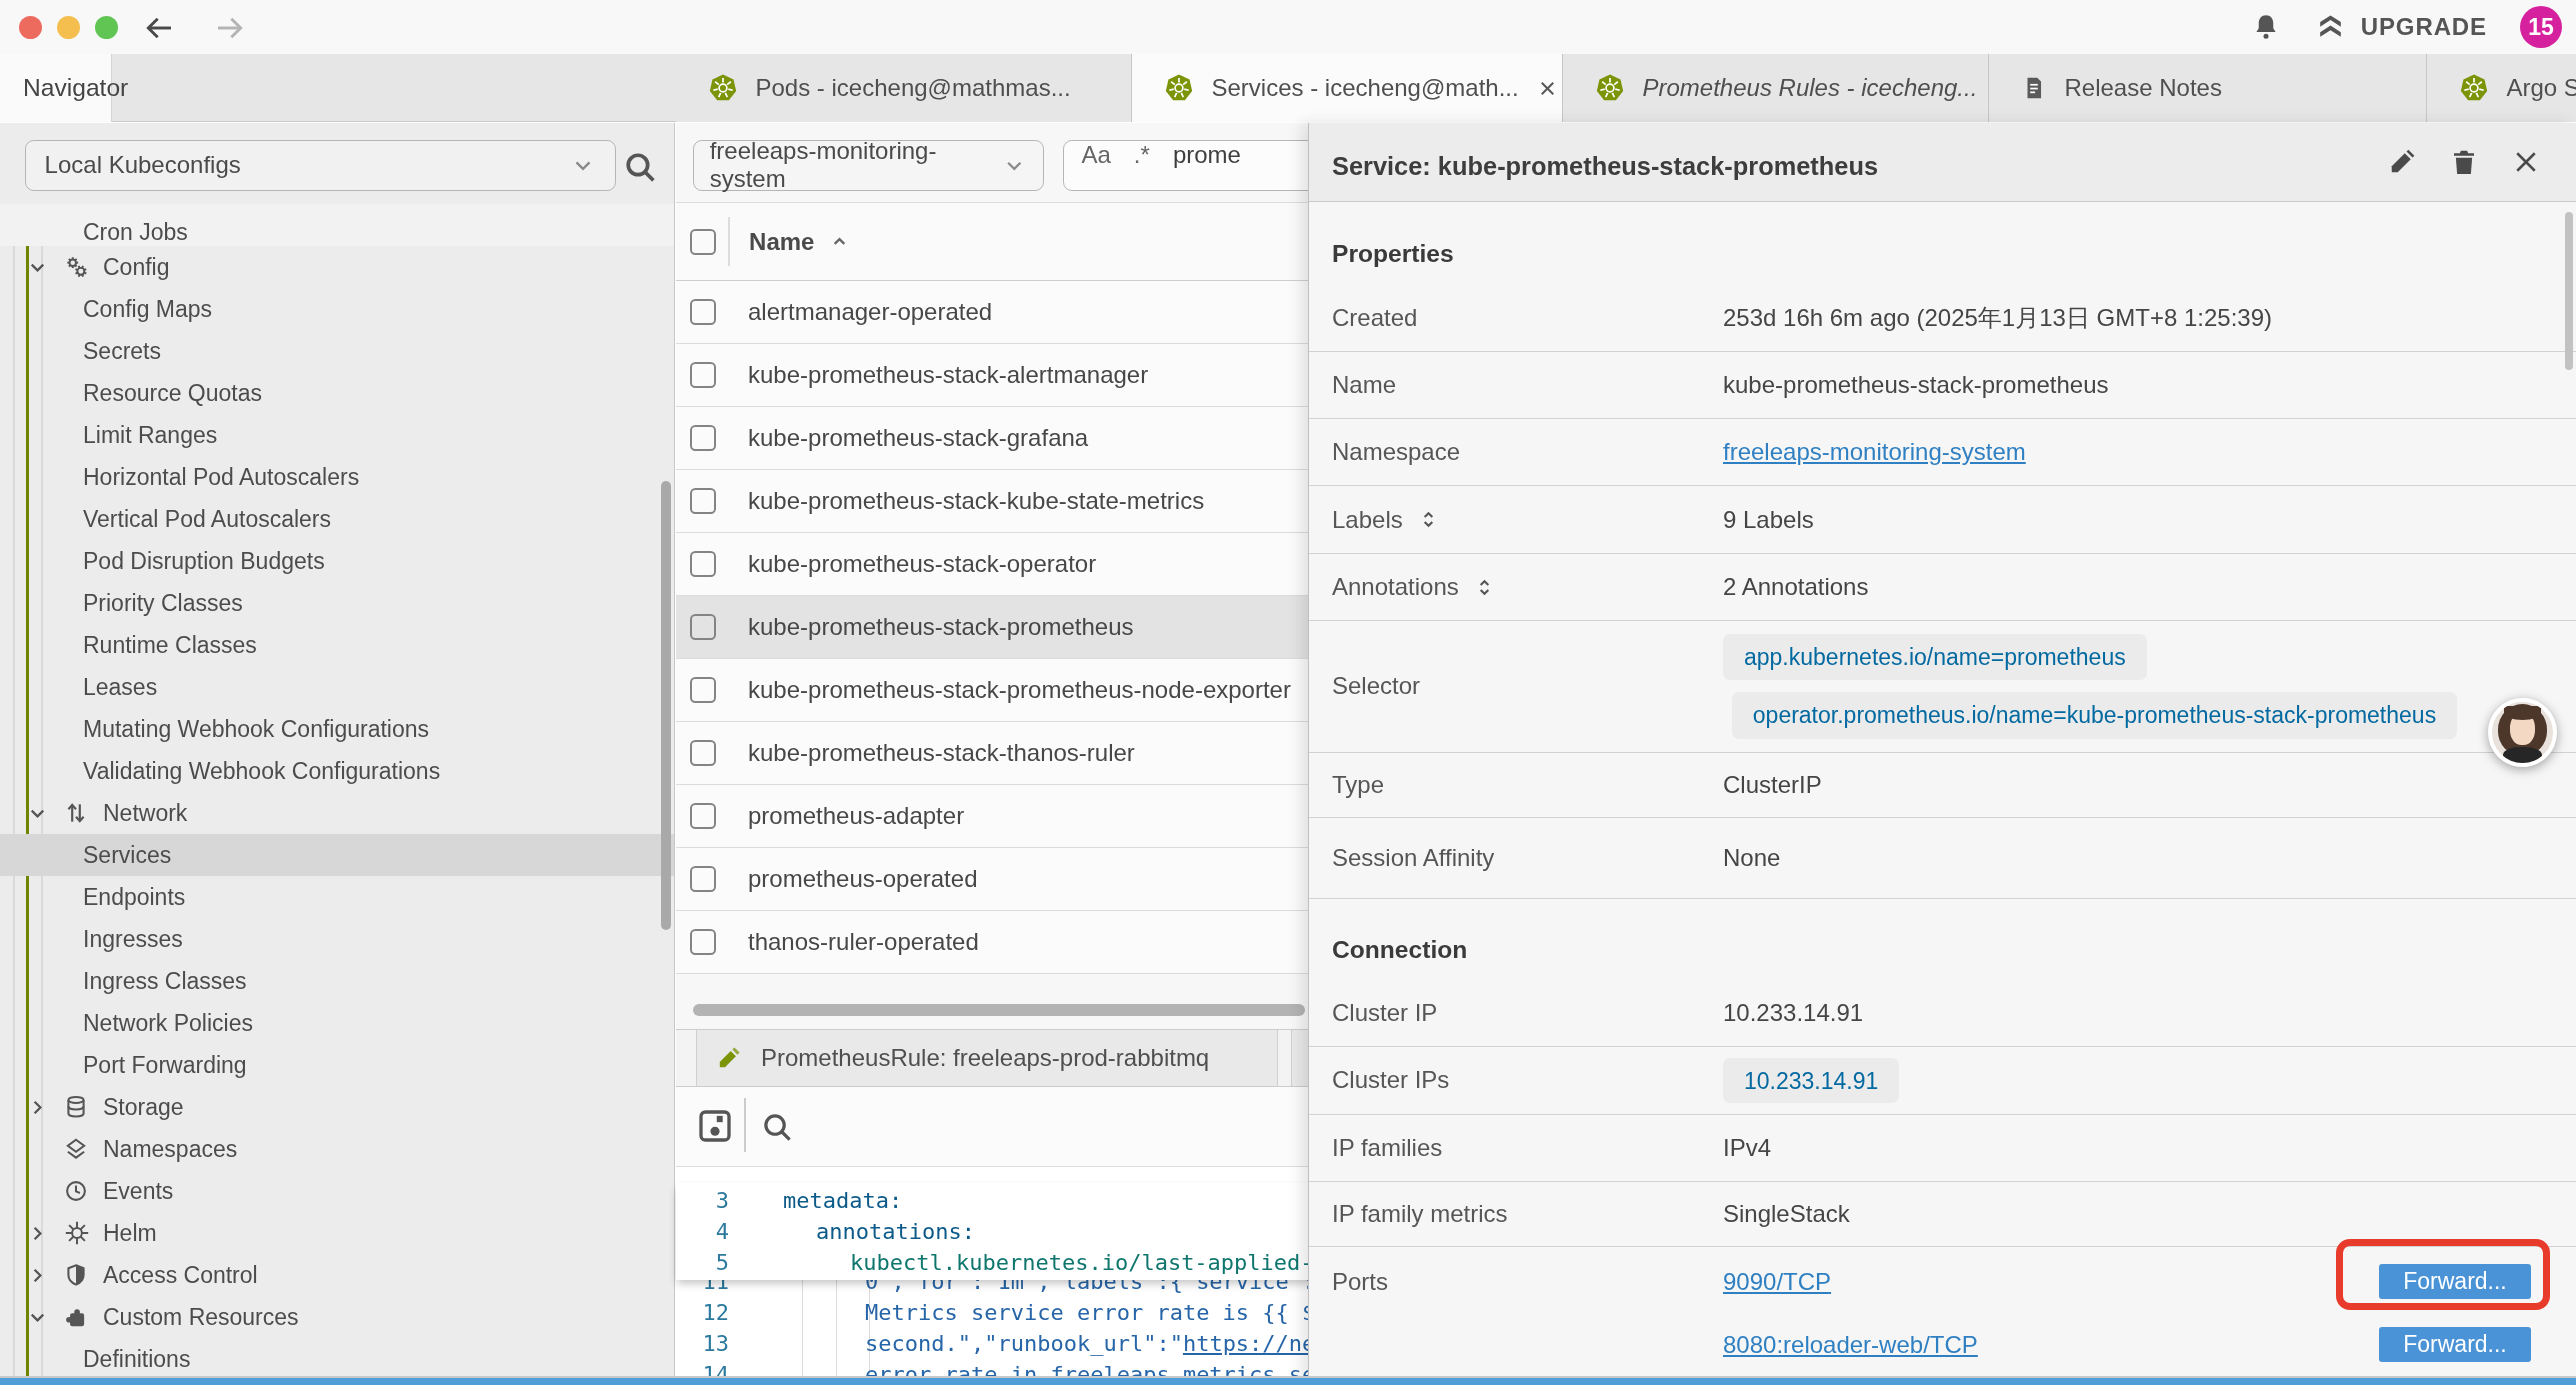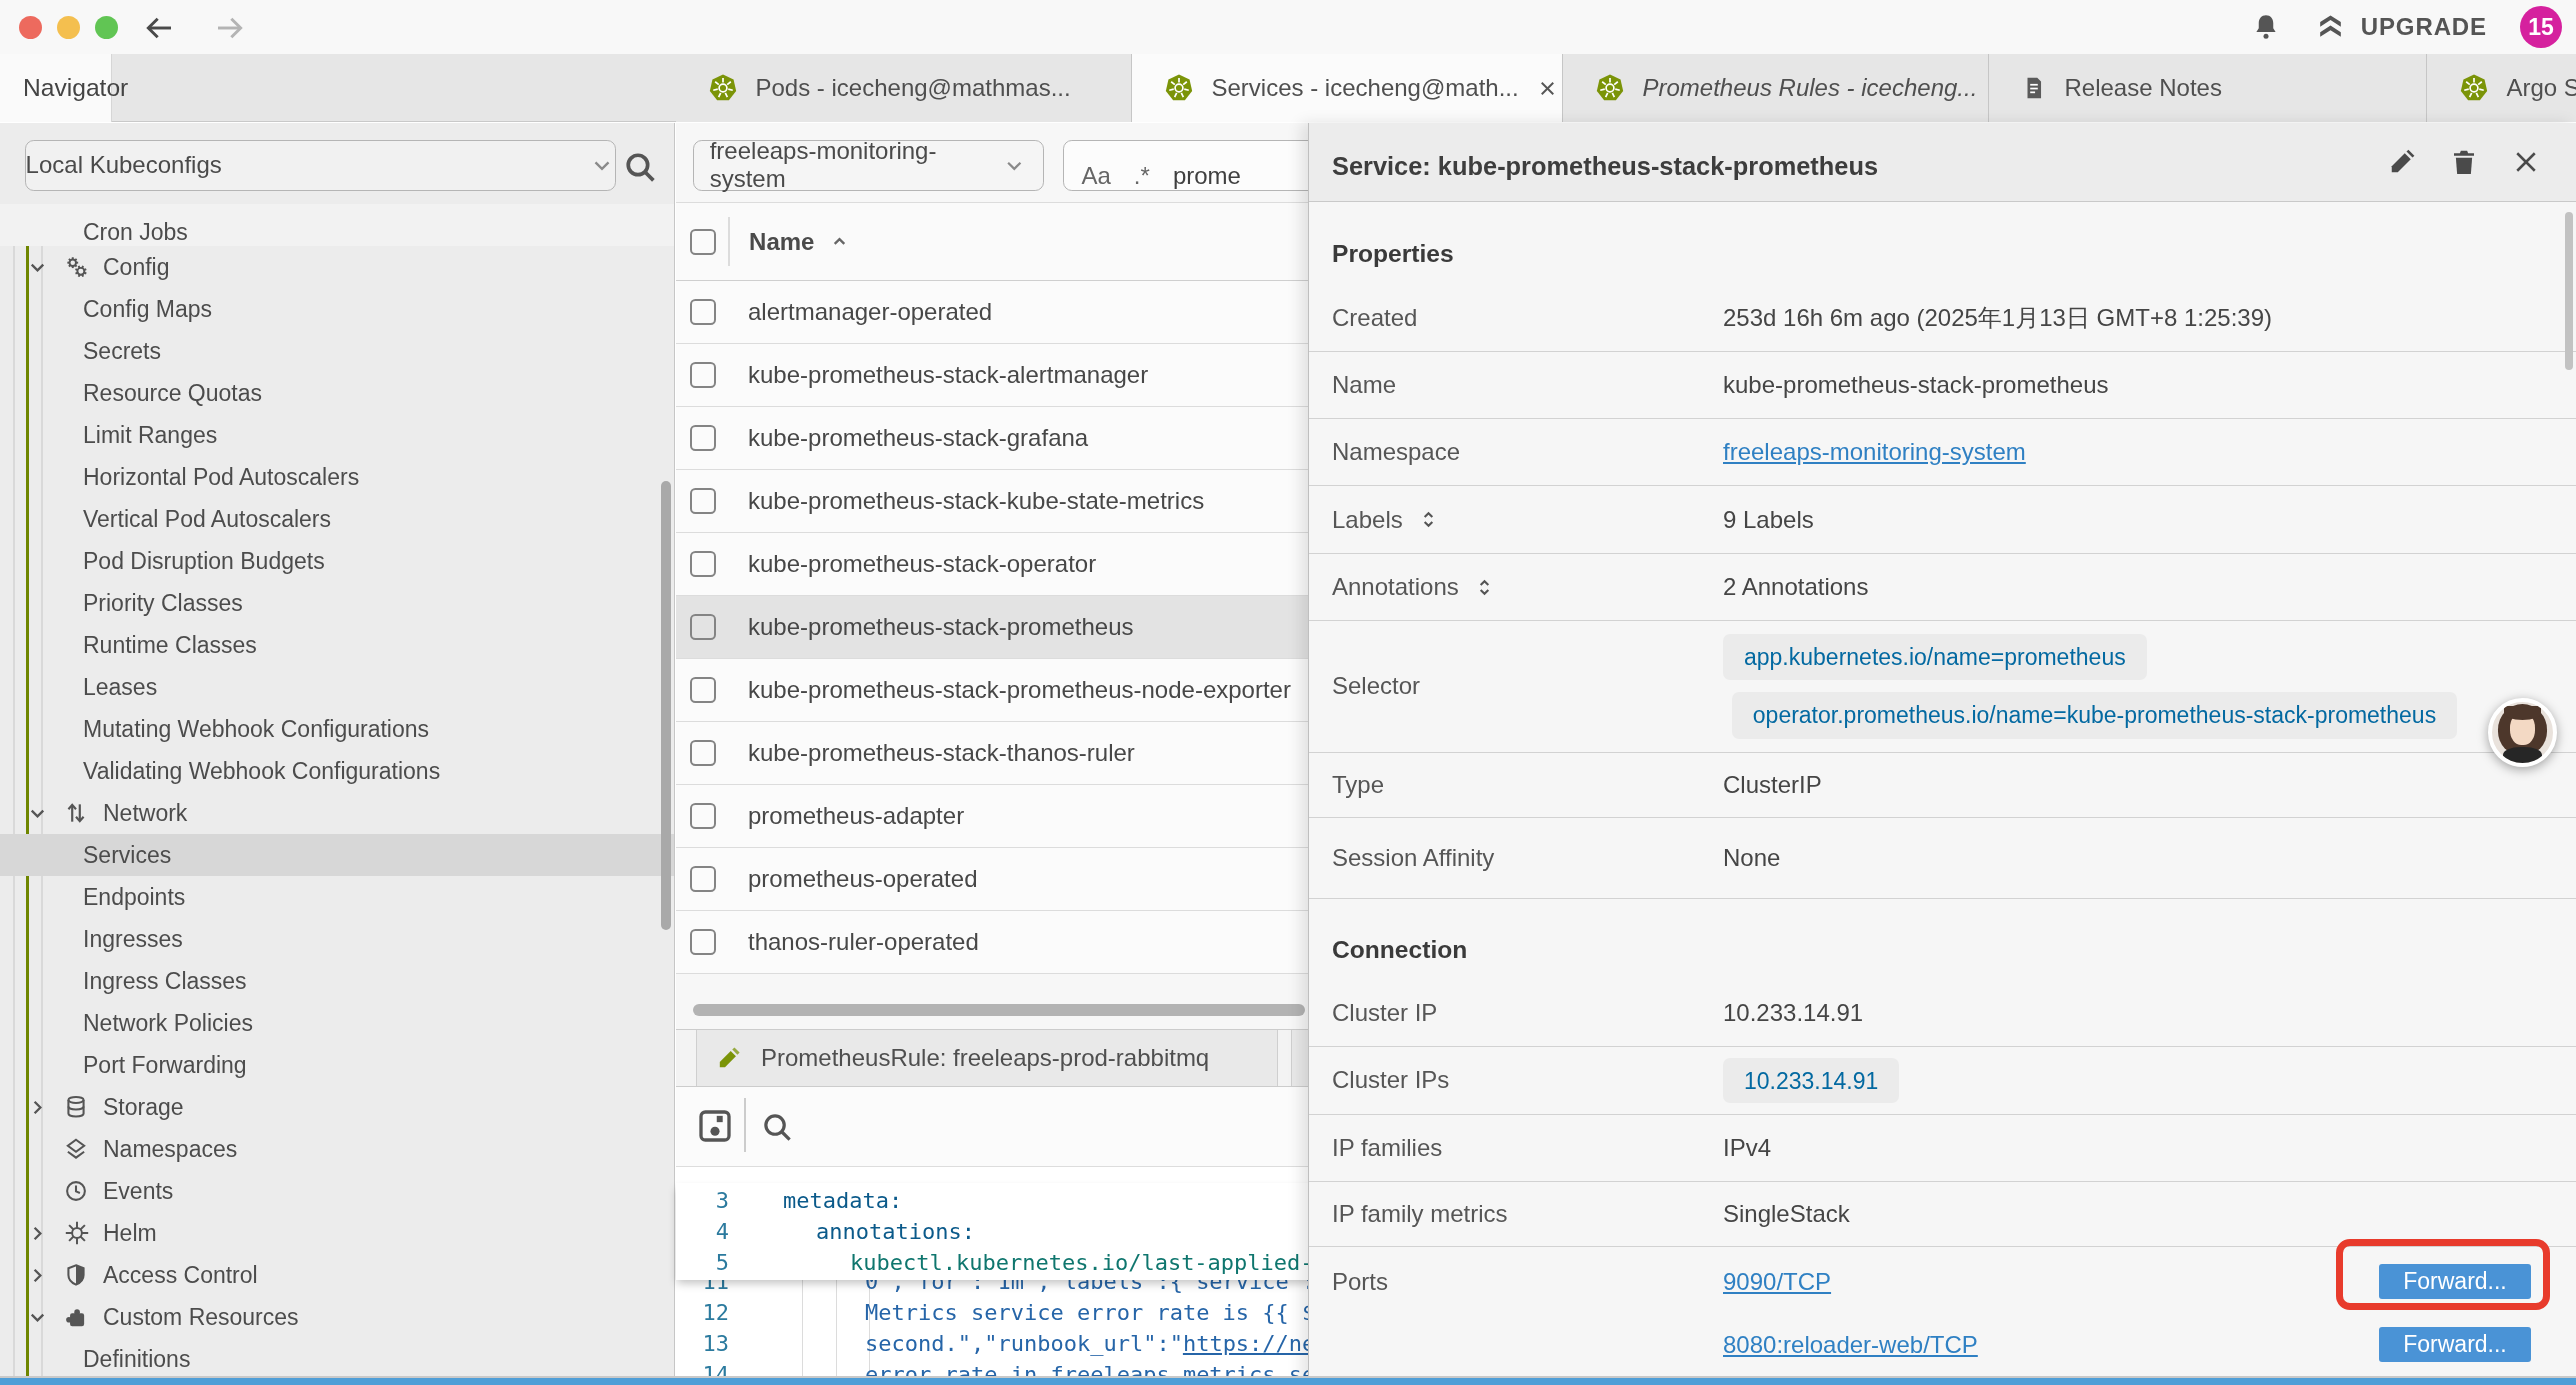--- a/index.html
+++ b/index.html
@@ -21,41 +21,41 @@
                  display:flex;align-items:center;padding-left:23px;font-size:24.6px;color:#444;box-sizing:border-box;}
   .tabs{position:absolute;left:676px;top:0;height:68px;display:flex;}
   .tab{height:68px;display:flex;align-items:center;gap:17.5px;padding:0 19px 0 32px;font-size:24px;color:#4f4f4f;
        background:#e6e6e6;border-right:0.9px solid #c6c6c6;box-sizing:border-box;white-space:nowrap;overflow:hidden;flex:none;}
   .tab.active{background:#fbfbfb;}
   .tab.italic .tab-label{font-style:italic;}
   .tab .tab-close{margin-left:auto;}
   
   .sidebar{position:absolute;top:123px;left:0;width:675px;bottom:8.8px;background:#ececec;border-right:0.9px solid #c6c6c6;box-sizing:border-box;}
   .kubesel{position:absolute;left:24.6px;top:16.7px;width:591px;height:51px;border:1.8px solid #b5b5b5;border-radius:8.8px;
-           display:flex;align-items:center;padding:0 0;font-size:24px;color:#4a4a4a;background:#f1f1f1;box-sizing:border-box;}
+           display:flex;align-items:center;padding:0 19px;font-size:24px;color:#4a4a4a;background:#f1f1f1;box-sizing:border-box;}
   .kubesel .chev{margin-left:auto;}
   .side-search{position:absolute;right:16px;top:24.6px;}
   .tree{position:absolute;top:81px;left:0;right:0;bottom:0;overflow:hidden;}
   .guide{position:absolute;top:0;bottom:0;width:1.8px;background:#d9d9d9;}
   .guide.g1{left:13px}.guide.g2{left:26px;width:2.6px;background:var(--guide_green);}[data-name="indent-guide-3"]{left:41px}
   .titem{height:42px;display:flex;align-items:center;font-size:23px;color:#4c4c4c;position:relative;}
   .titem.child .tlabel{margin-left:83px;}
   .titem.group{padding-left:26px;}
   .titem .chevslot{width:37px;height:26px;display:flex;align-items:center;flex:none;}
   .titem .ticon{width:40px;height:26px;display:flex;align-items:center;flex:none;}
   .titem.selected{background:var(--selection_gray);}
   .titem.highlight{background:#f2f2f2;align-items:flex-end;}
   .vthumb{position:absolute;width:9.6px;border-radius:5.3px;background:#a9a9a9;}
   
   .middle{position:absolute;left:676px;top:123px;width:668px;bottom:0;background:#f7f7f7;}
   .nssel{position:absolute;left:16.7px;top:16.7px;width:351px;height:51px;border:1.8px solid #b5b5b5;border-radius:8.8px;background:#f5f5f5;
          display:flex;align-items:center;padding:0 16px;font-size:24px;color:#4a4a4a;box-sizing:border-box;}
   .nssel .chev{margin-left:auto;}
   .searchbox{position:absolute;left:387px;top:16.7px;width:272px;height:51px;border:1.8px solid #b5b5b5;border-radius:8.8px;background:#fcfcfc;
-             display:flex;align-items:flex-end;gap:23px;padding:0 17.5px;font-size:24px;color:#666;box-sizing:border-box;}
+             display:flex;align-items:flex-start;gap:23px;padding:0 17.5px;font-size:24px;color:#666;box-sizing:border-box;}
   .searchbox .sb-query{color:#3f3f3f;}
   .thead{position:absolute;top:79px;left:0;right:0;height:79px;background:#fafafa;border-top:0.9px solid #dcdcdc;border-bottom:1.8px solid #cfcfcf;
          display:flex;align-items:center;box-sizing:border-box;}
   .cbox{width:22px;height:22px;border:2.6px solid #848484;border-radius:5.3px;flex:none;background:transparent;}
   .thead .cbox{margin-left:14px;}
   .colsep{width:1.8px;height:49px;background:#dcdcdc;margin-left:12.3px;}
   .thead .col-name{margin-left:19px;font-size:24px;font-weight:bold;color:#4a4a4a;display:flex;align-items:center;gap:14px;}
   .tbody{position:absolute;top:158px;left:0;right:0;}
   .trow{height:63px;display:flex;align-items:center;background:#fbfbfb;border-bottom:0.9px solid #dcdcdc;box-sizing:border-box;}
   .trow .cbox{margin-left:14px;}

